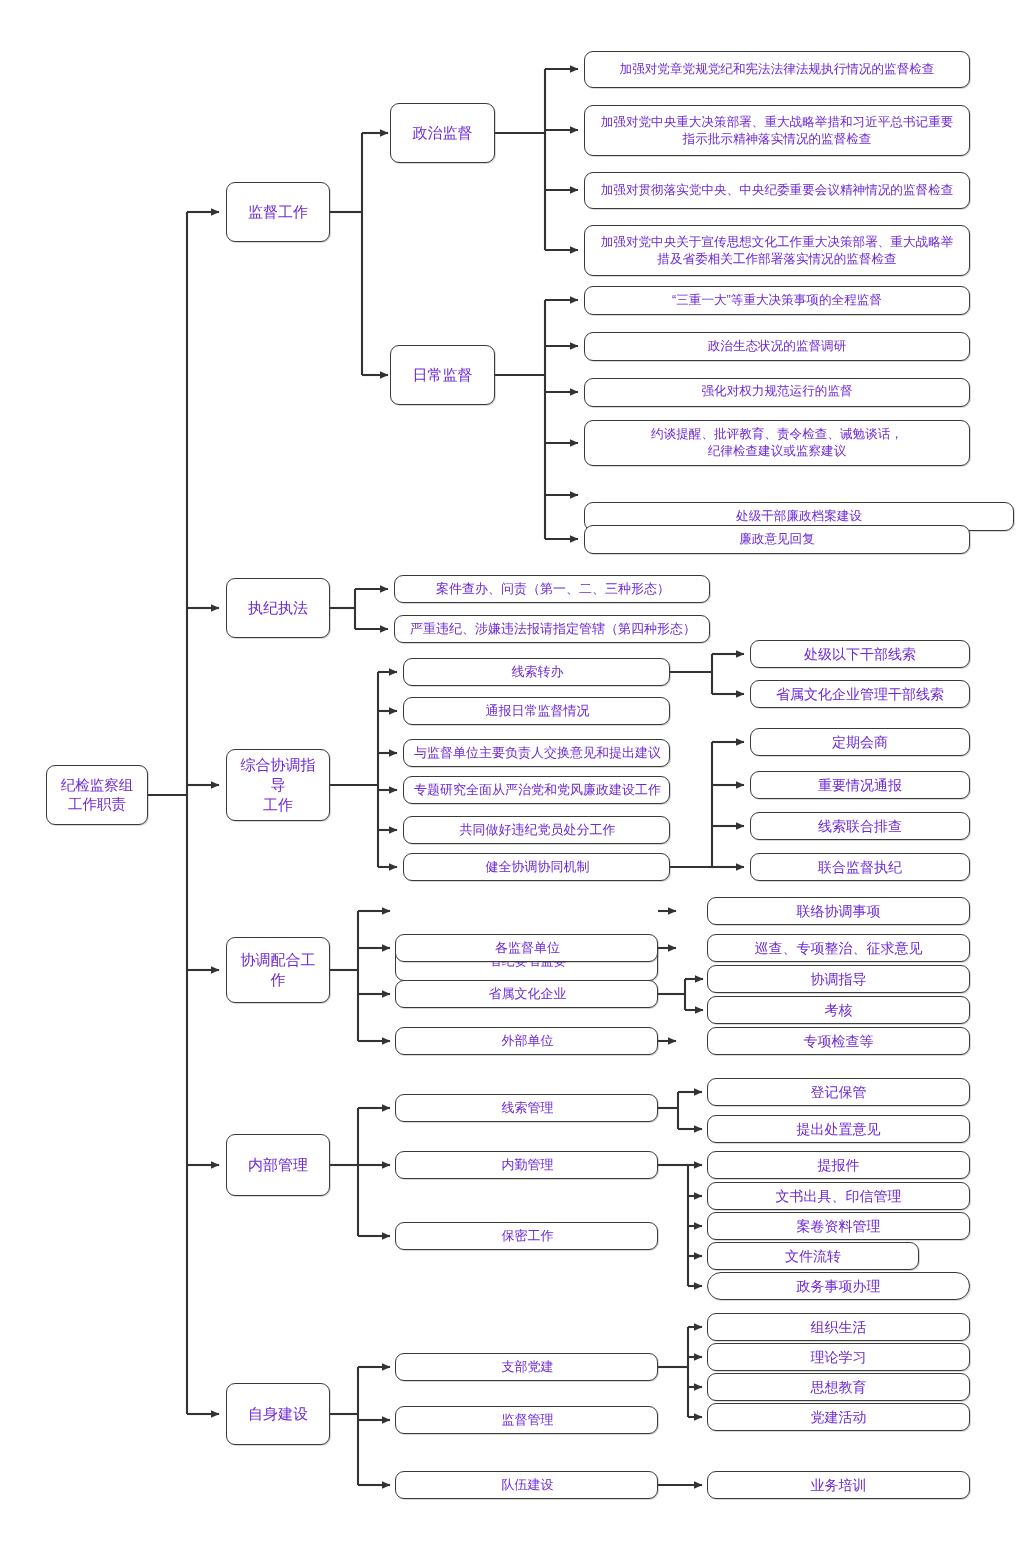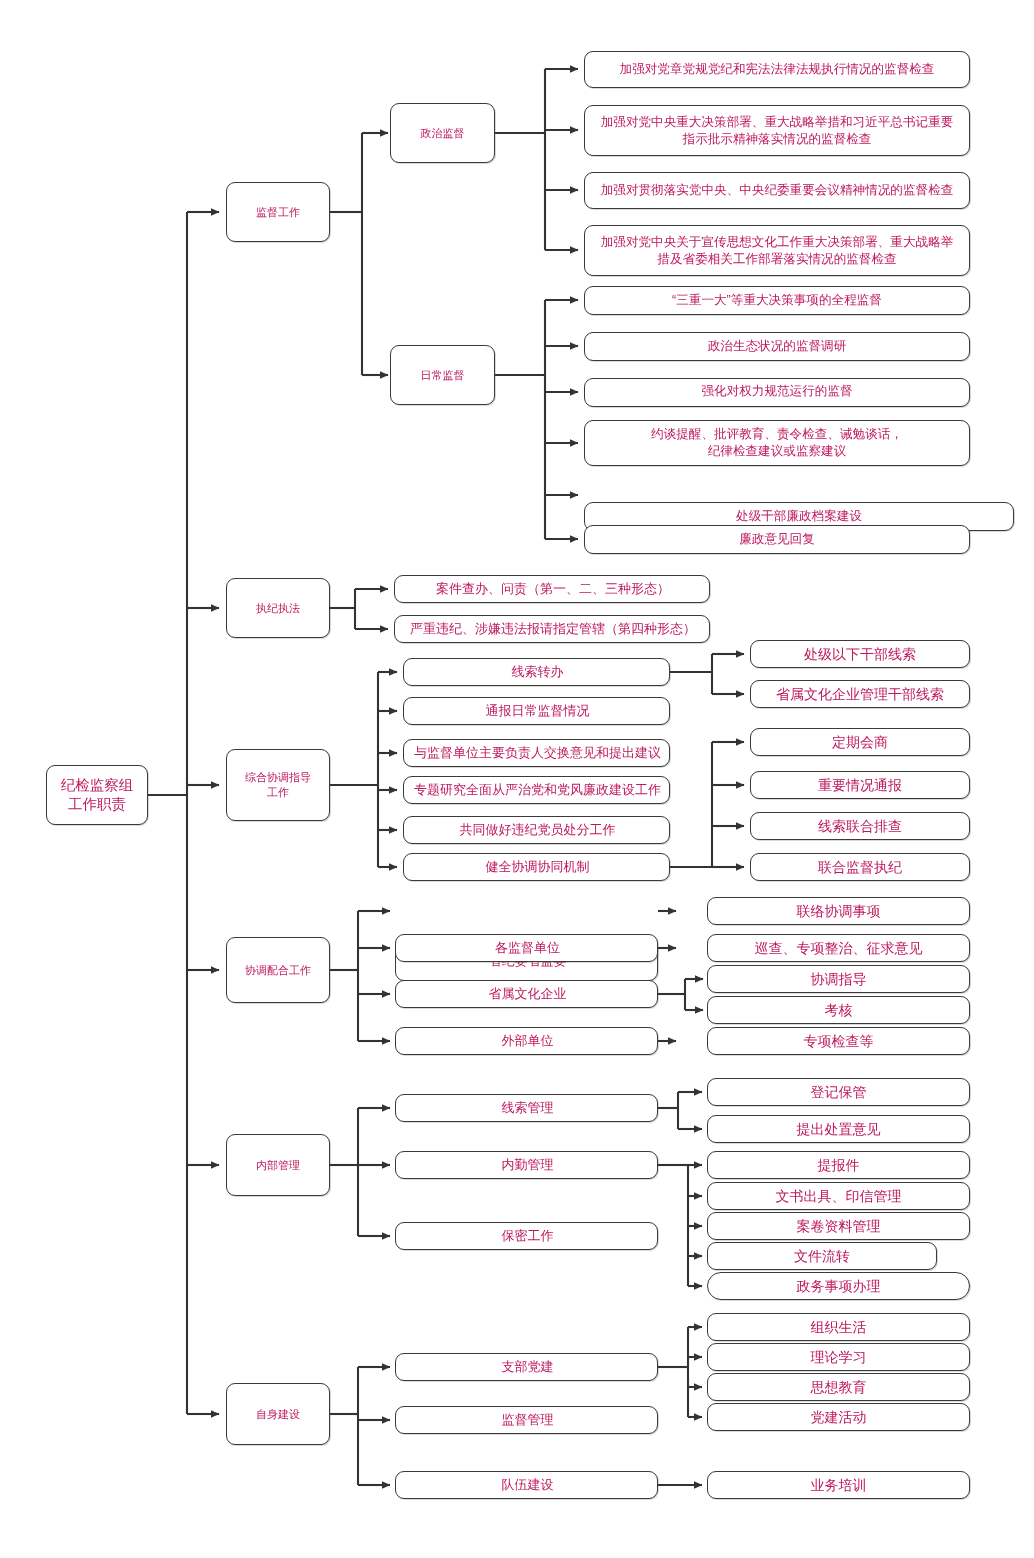--- a/index.html
+++ b/index.html
@@ -25,26 +25,26 @@
     box-sizing:border-box;
     background:#ffffff;
     border:1.6px solid #3a3a3a;
     border-radius:9px;
     display:flex;
     align-items:center;
     justify-content:center;
     text-align:center;
     line-height:1.32;
     padding:2px 7px;
-    color:#be185d;
+    color:#6d28d9;
     white-space:pre-line;
     box-shadow:1px 1px 0 rgba(80,80,80,0.22);
   }
   .n-root{font-size:14.5px;}
-  .n-l2{font-size:11px;}
+  .n-l2{font-size:15px;}
   .n-l3{font-size:13px;padding-left:9px;}
   .n-l4{font-size:14px;}
   .n-wide{font-size:12.6px;}
 </style>
 </head>
 <body>
 
 <div id="canvas">
 
   <svg id="wires" viewBox="0 0 1034 1558" xmlns="http://www.w3.org/2000/svg">
@@ -223,21 +223,21 @@
 
   <div class="node n-l3" style="left:395px;top:1094px;width:263px;height:28px;">线索管理</div>
   <div class="node n-l3" style="left:395px;top:1151px;width:263px;height:28px;">内勤管理</div>
   <div class="node n-l3" style="left:395px;top:1222px;width:263px;height:28px;">保密工作</div>
 
   <div class="node n-l4" style="left:707px;top:1078px;width:263px;height:28px;">登记保管</div>
   <div class="node n-l4" style="left:707px;top:1115px;width:263px;height:28px;">提出处置意见</div>
   <div class="node n-l4" style="left:707px;top:1151px;width:263px;height:28px;">提报件</div>
   <div class="node n-l4" style="left:707px;top:1182px;width:263px;height:28px;">文书出具、印信管理</div>
   <div class="node n-l4" style="left:707px;top:1212px;width:263px;height:28px;">案卷资料管理</div>
-  <div class="node n-l4" style="left:707px;top:1242px;width:230px;height:28px;">文件流转</div>
+  <div class="node n-l4" style="left:707px;top:1242px;width:212px;height:28px;">文件流转</div>
   <div class="node n-l4" style="left:707px;top:1272px;width:263px;height:28px;border-radius:14px;">政务事项办理</div>
 
   <div class="node n-l3" style="left:395px;top:1353px;width:263px;height:28px;">支部党建</div>
   <div class="node n-l3" style="left:395px;top:1406px;width:263px;height:28px;">监督管理</div>
   <div class="node n-l3" style="left:395px;top:1471px;width:263px;height:28px;">队伍建设</div>
 
   <div class="node n-l4" style="left:707px;top:1313px;width:263px;height:28px;">组织生活</div>
   <div class="node n-l4" style="left:707px;top:1343px;width:263px;height:28px;">理论学习</div>
   <div class="node n-l4" style="left:707px;top:1373px;width:263px;height:28px;">思想教育</div>
   <div class="node n-l4" style="left:707px;top:1403px;width:263px;height:28px;">党建活动</div>

